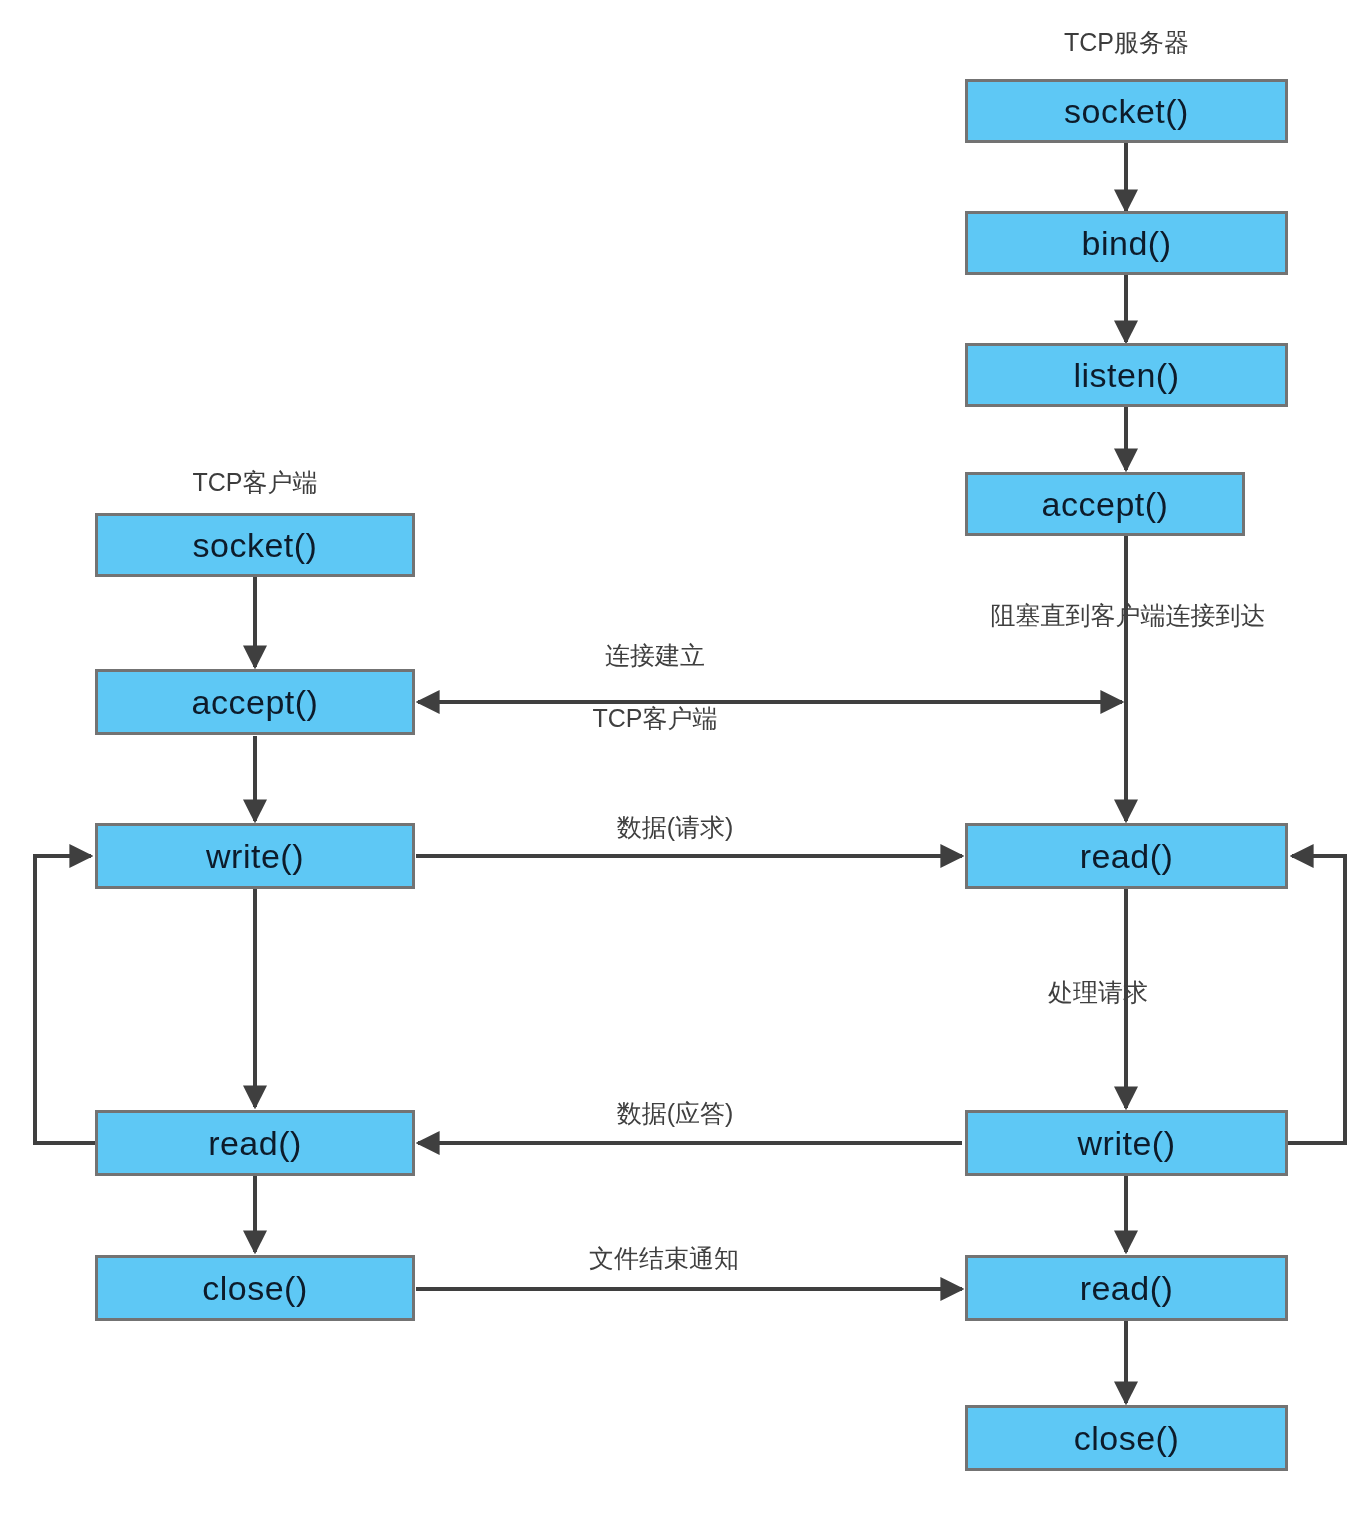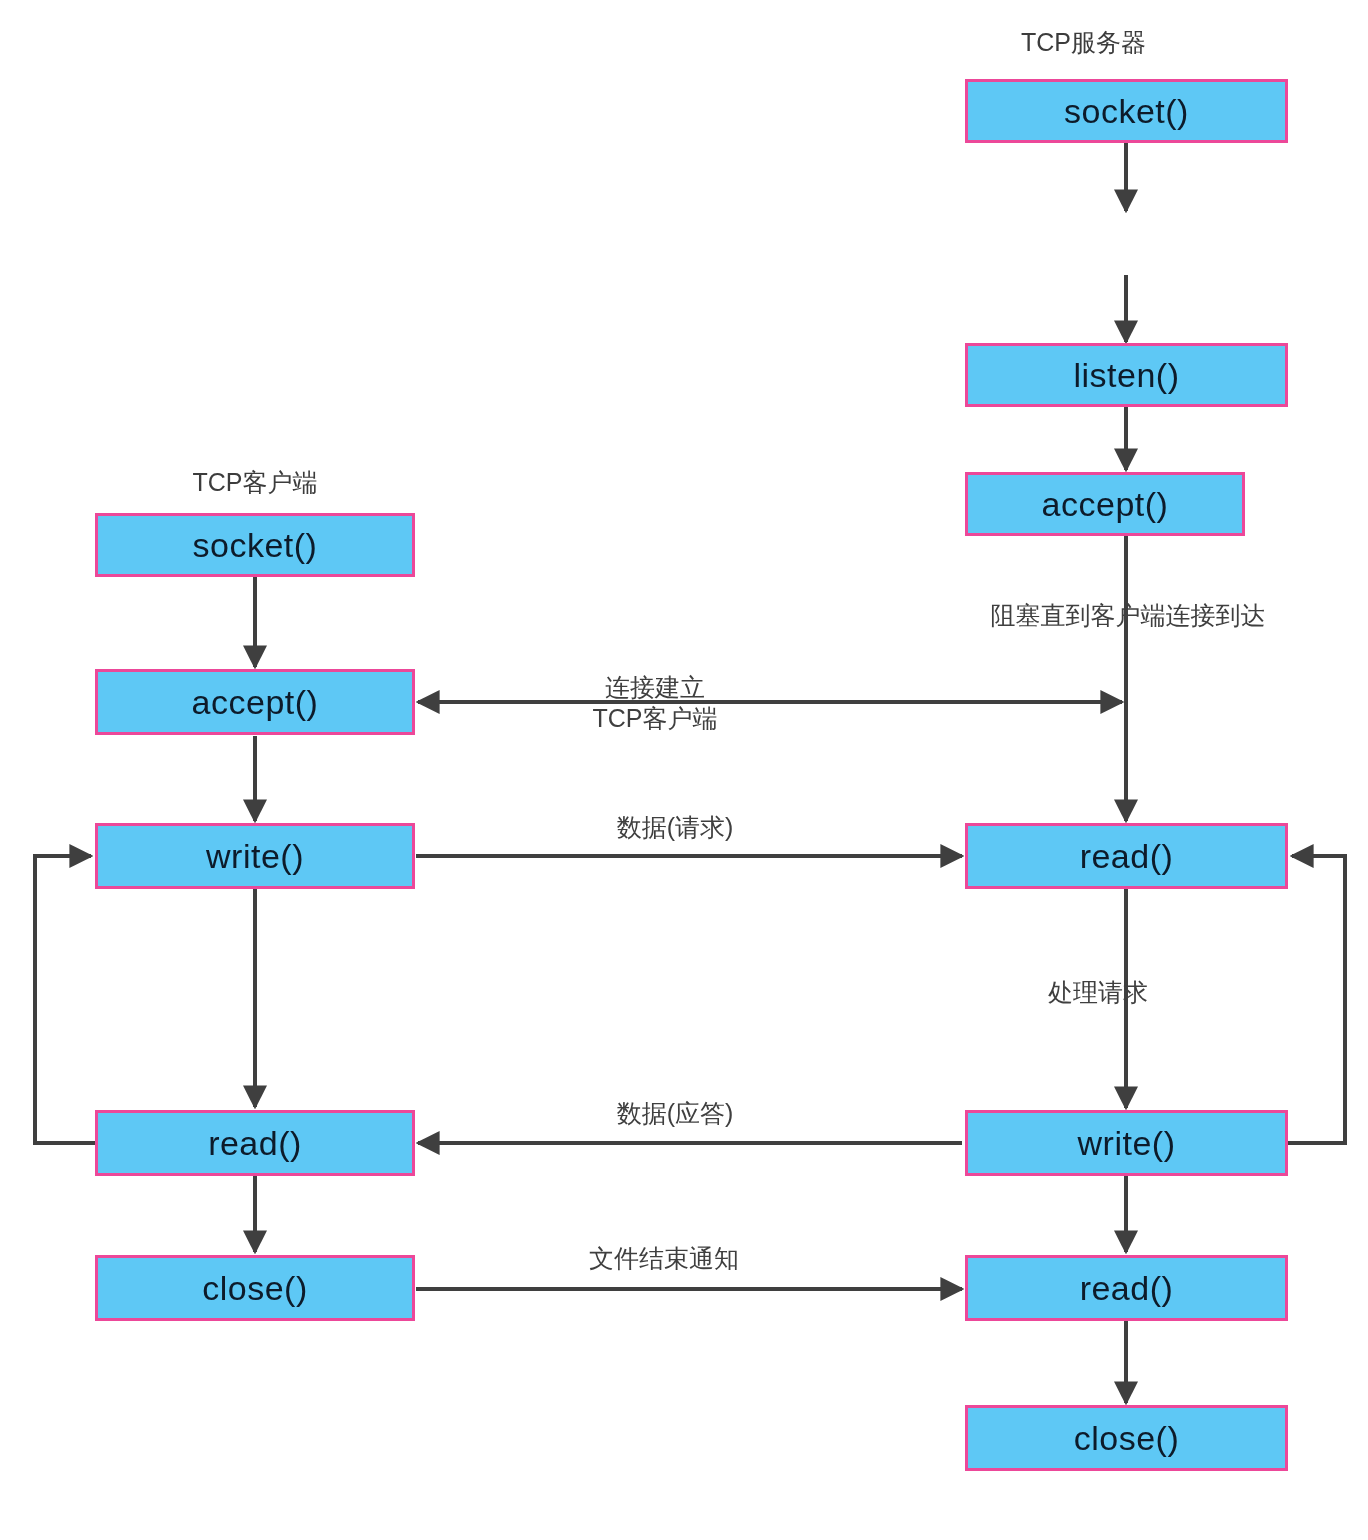--- a/index.html
+++ b/index.html
@@ -21,21 +21,21 @@
     position: absolute;
     left: 0;
     top: 0;
     width: 1368px;
     height: 1540px;
   }
   .node-box {
     position: absolute;
     box-sizing: border-box;
     background: #5EC8F5;
-    border: 3px solid #ec4899;
+    border: 3px solid #737373;
     display: flex;
     align-items: center;
     justify-content: center;
     color: #0d1b2a;
     font-size: 34px;
     letter-spacing: 0.5px;
     font-family: "Liberation Sans", "DejaVu Sans", sans-serif;
   }
   .col-title {
     position: absolute;
@@ -89,24 +89,25 @@
 
     <line x1="962" y1="1143" x2="418" y2="1143" stroke="#3f3f3f" stroke-width="4" marker-end="url(#arrow-end)"></line>
 
     <line x1="416" y1="1289" x2="962" y2="1289" stroke="#3f3f3f" stroke-width="4" marker-end="url(#arrow-end)"></line>
 
     <path d="M 95 1143 L 35 1143 L 35 856 L 91 856" fill="none" stroke="#3f3f3f" stroke-width="4" marker-end="url(#arrow-end)"></path>
 
     <path d="M 1288 1143 L 1345 1143 L 1345 856 L 1292 856" fill="none" stroke="#3f3f3f" stroke-width="4" marker-end="url(#arrow-end)"></path>
   </svg>
 
-  <div class="col-title" style="left:922px; top:26px; width:323px;">TCP服务器</div>
+  <div class="col-title" style="left:965px; top:26px; width:323px;">TCP服务器</div>
 
   <div class="node-box" style="left:965px; top:79px; width:323px; height:64px;">socket()</div>
 
+  <div class="node-box" style="left:965px; top:211px; width:323px; height:64px;">bind()</div>
 
   <div class="node-box" style="left:965px; top:343px; width:323px; height:64px;">listen()</div>
 
   <div class="node-box" style="left:965px; top:472px; width:280px; height:64px;">accept()</div>
 
   <div class="node-box" style="left:965px; top:823px; width:323px; height:66px;">read()</div>
 
   <div class="node-box" style="left:965px; top:1110px; width:323px; height:66px;">write()</div>
 
   <div class="node-box" style="left:965px; top:1255px; width:323px; height:66px;">read()</div>
@@ -120,21 +121,21 @@
   <div class="node-box" style="left:95px; top:669px; width:320px; height:66px;">accept()</div>
 
   <div class="node-box" style="left:95px; top:823px; width:320px; height:66px;">write()</div>
 
   <div class="node-box" style="left:95px; top:1110px; width:320px; height:66px;">read()</div>
 
   <div class="node-box" style="left:95px; top:1255px; width:320px; height:66px;">close()</div>
 
   <div class="edge-label" style="left:972px; top:600px; width:312px;">阻塞直到客户端连接到达</div>
 
-  <div class="edge-label nowrap" style="left:525px; top:672px; width:260px;">连接建立</div>
+  <div class="edge-label nowrap" style="left:525px; top:640px; width:260px;">连接建立</div>
 
   <div class="edge-label nowrap" style="left:525px; top:703px; width:260px;">TCP客户端</div>
 
   <div class="edge-label nowrap" style="left:545px; top:812px; width:260px;">数据(请求)</div>
 
   <div class="edge-label nowrap" style="left:978px; top:977px; width:240px;">处理请求</div>
 
   <div class="edge-label nowrap" style="left:545px; top:1098px; width:260px;">数据(应答)</div>
 
   <div class="edge-label nowrap" style="left:524px; top:1243px; width:280px;">文件结束通知</div>

